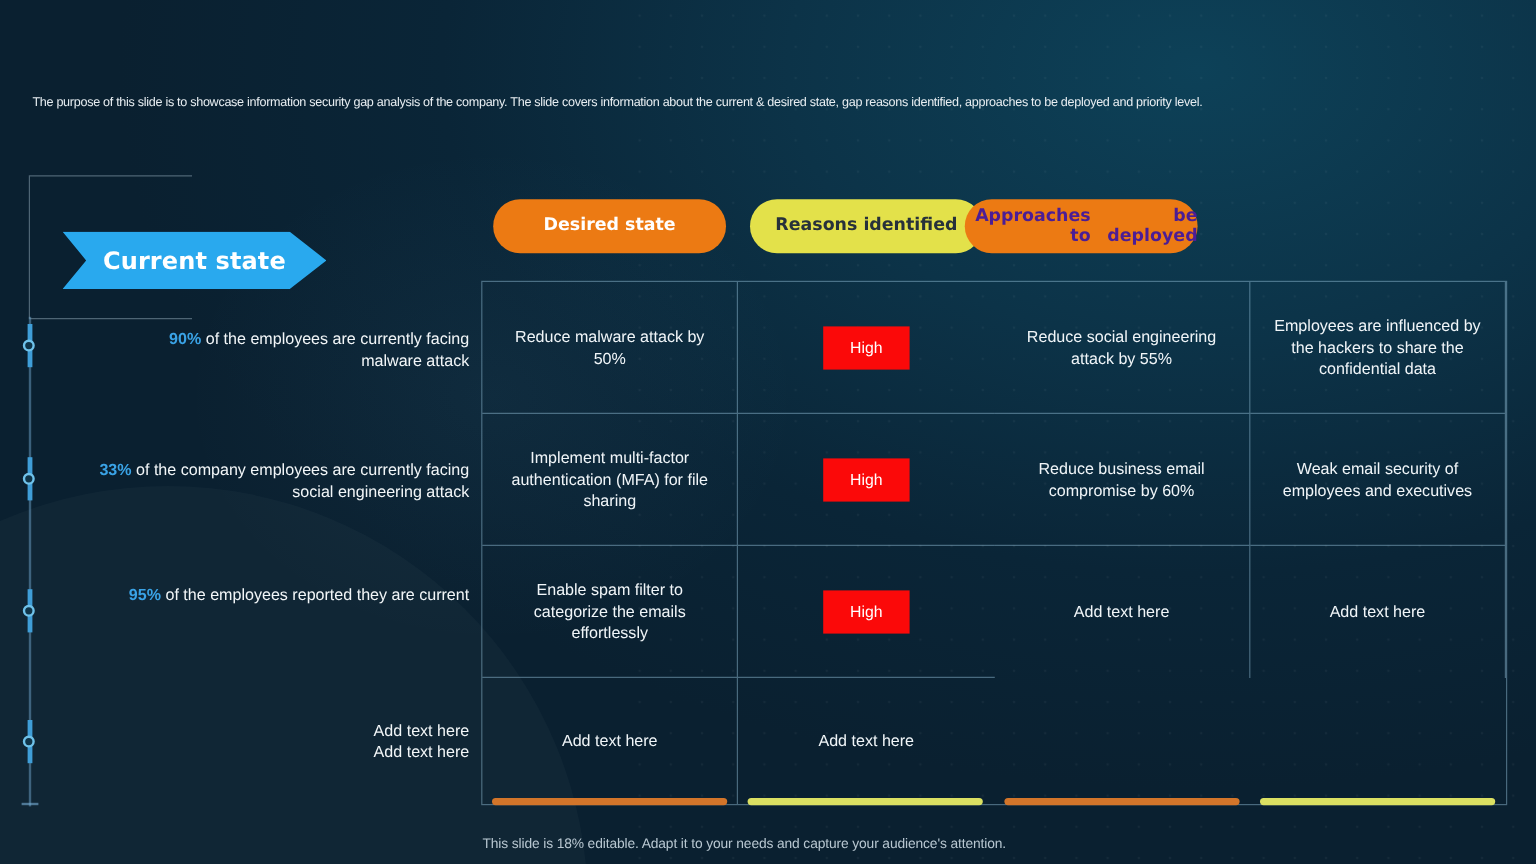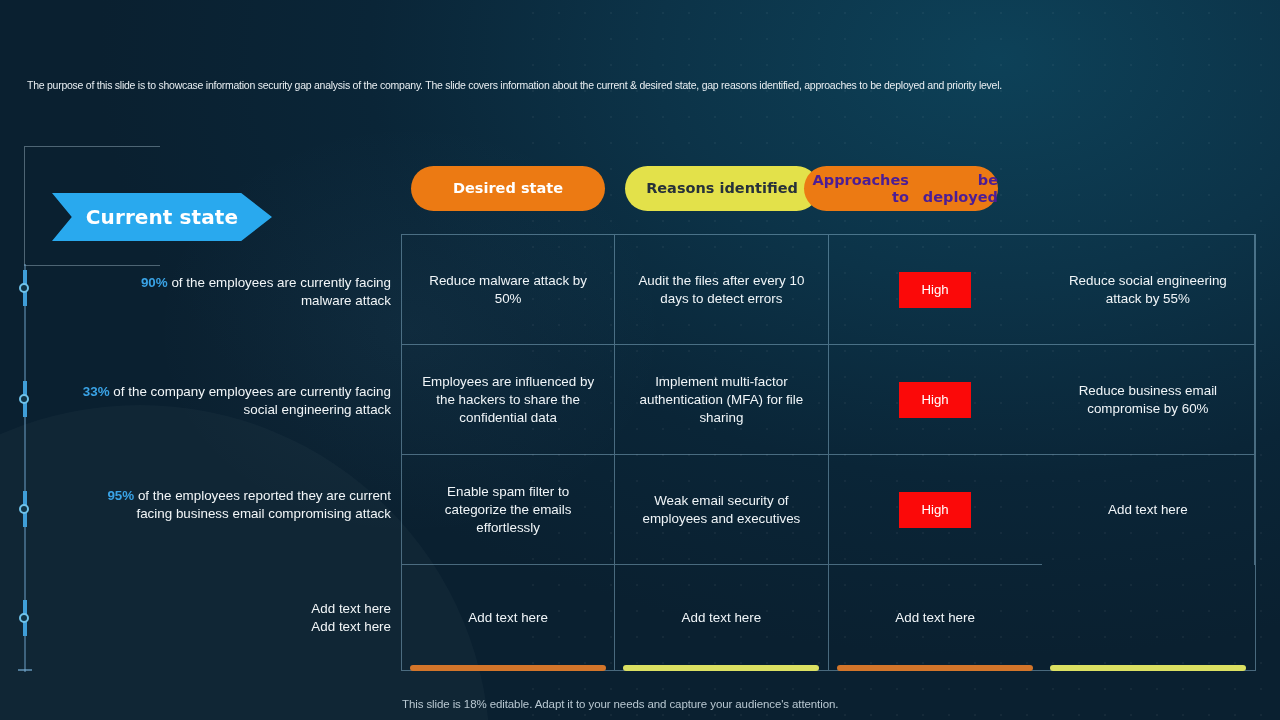--- a/index.html
+++ b/index.html
@@ -289,51 +289,49 @@
       <span class="tl-pct">33%</span><span> of the company employees are currently facing</span><br>
       <span>social engineering attack</span>
     </div>
   </div>
 
   <div class="tl-item">
     <div class="tl-seg" style="top:491px"></div>
     <div class="tl-dot" style="top:504px"></div>
     <div class="tl-text" style="top:487px">
       <span class="tl-pct">95%</span><span> of the employees reported they are current</span><br>
-      <span>facing business email compromising attack</span>
     </div>
   </div>
 
   <div class="tl-item">
     <div class="tl-seg" style="top:600px"></div>
     <div class="tl-dot" style="top:613px"></div>
     <div class="tl-text" style="top:600px">
       <span>Add text here</span><br>
       <span>Add text here</span>
     </div>
   </div>
 
   <div class="table">
 
     <div class="cell">Reduce malware attack by 50%</div>
-    <div class="cell">Audit the files after every 10 days to detect errors</div>
     <div class="cell lastcol">
       <span class="badge">High</span>
     </div>
 
     <div class="cell">Reduce social engineering attack by 55%</div>
     <div class="cell">Employees are influenced by the hackers to share the confidential data</div>
     <div class="cell">Implement multi-factor authentication (MFA) for file sharing</div>
     <div class="cell lastcol">
       <span class="badge">High</span>
     </div>
 
     <div class="cell">Reduce business email compromise by 60%</div>
+    <div class="cell">Weak email security of employees and executives</div>
     <div class="cell">Enable spam filter to categorize the emails effortlessly</div>
-    <div class="cell">Weak email security of employees and executives</div>
     <div class="cell lastcol">
       <span class="badge">High</span>
     </div>
 
     <div class="cell lastrow">Add text here</div>
     <div class="cell lastrow">Add text here</div>
     <div class="cell lastrow">Add text here</div>
     <div class="cell lastcol lastrow">Add text here</div>
 
   </div>

